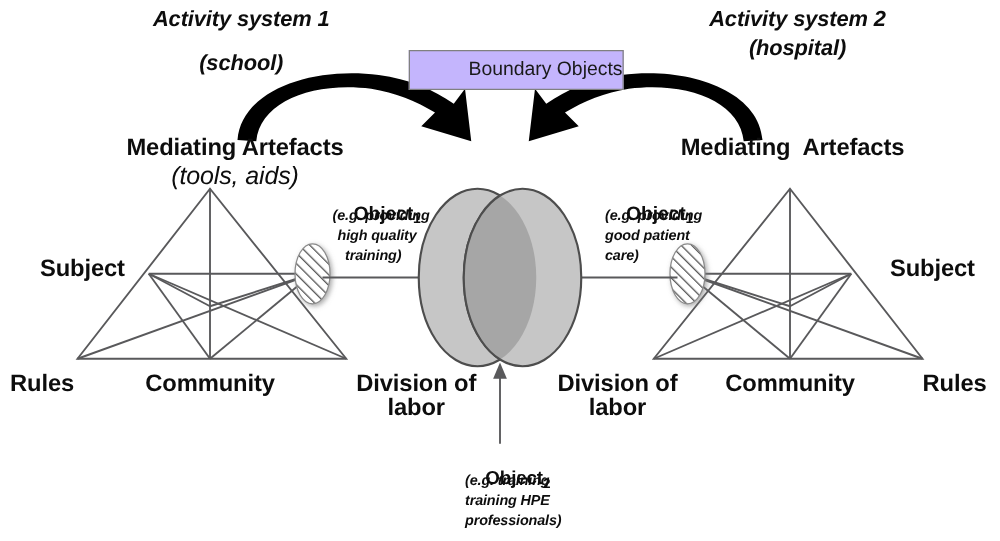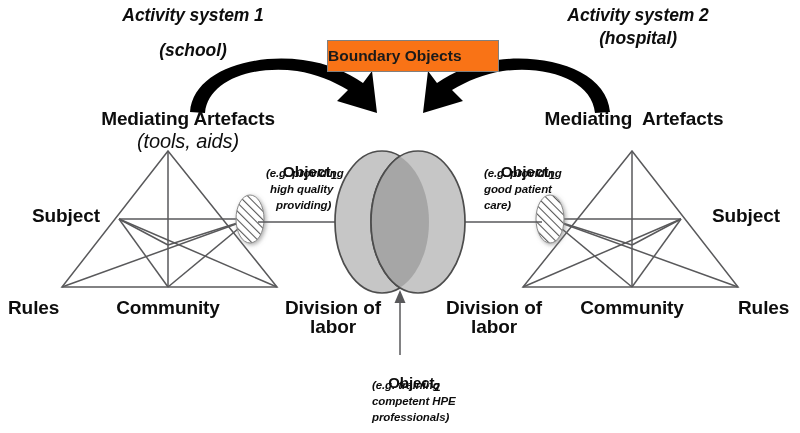--- a/index.html
+++ b/index.html
@@ -46,27 +46,27 @@
   .obj-head sub, .obj2-head sub {
     font-size: 0.72em;
     vertical-align: baseline;
     position: relative;
     top: 0.24em;
   }
 
   .bobox {
     position: absolute;
     border: 1.3px solid #808080;
-    background: #f97316;
+    background: #c4b5fd;
     font-size: 15.5px;
-    font-weight: 700;
+    font-weight: 400;
     color: #1a1a1a;
     display: flex;
     align-items: center;
-    justify-content: flex-start;
+    justify-content: flex-end;
     box-sizing: border-box;
   }
 </style>
 </head>
 <body>
 
 <div id="stage">
 
   <svg id="canvas" viewBox="0 0 800 433">
     <defs>
@@ -184,21 +184,21 @@
   <div class="lbl node-lab ctr" style="left:168px; top:297px;">Community</div>
 
   <div class="lbl node-lab ctr" style="left:333px; top:297px;">Division of</div>
   <div class="lbl node-lab ctr" style="left:333px; top:316px;">labor</div>
 
   <div class="lbl obj-head lft" style="left:266px; top:145px;">
     <span>Object</span><sub>1</sub>
   </div>
   <div class="lbl obj-note lft" style="left:266px; top:167px;">(e.g. providing</div>
   <div class="lbl obj-note lft" style="left:270px; top:183px;text-align:center;">high quality</div>
-  <div class="lbl obj-note lft" style="left:276px; top:199px;">providing)</div>
+  <div class="lbl obj-note lft" style="left:276px; top:199px;">training)</div>
 
   <div class="lbl node-lab ctr" style="left:634px; top:108px;">Mediating  Artefacts</div>
 
   <div class="lbl node-lab" style="left:712px; top:205px;">Subject</div>
 
   <div class="lbl node-lab" style="left:738px; top:297px;">Rules</div>
 
   <div class="lbl node-lab ctr" style="left:632px; top:297px;">Community</div>
 
   <div class="lbl node-lab ctr" style="left:494px; top:297px;">Division of</div>
@@ -208,16 +208,16 @@
     <span>Object</span><sub>1</sub>
   </div>
   <div class="lbl obj-note lft" style="left:484px; top:167px;">(e.g. providing</div>
   <div class="lbl obj-note lft" style="left:484px; top:183px;">good patient</div>
   <div class="lbl obj-note lft" style="left:484px; top:199px;">care)</div>
 
   <div class="lbl obj2-head lft" style="left:372px; top:357px;">
     <span>Object</span><sub>2</sub>
   </div>
   <div class="lbl obj2-note lft" style="left:372px; top:379px;">(e.g. training</div>
-  <div class="lbl obj2-note lft" style="left:372px; top:395px;">competent HPE</div>
+  <div class="lbl obj2-note lft" style="left:372px; top:395px;">training HPE</div>
   <div class="lbl obj2-note lft" style="left:372px; top:411px;">professionals)</div>
 
 </div>
 
 </body></html>

